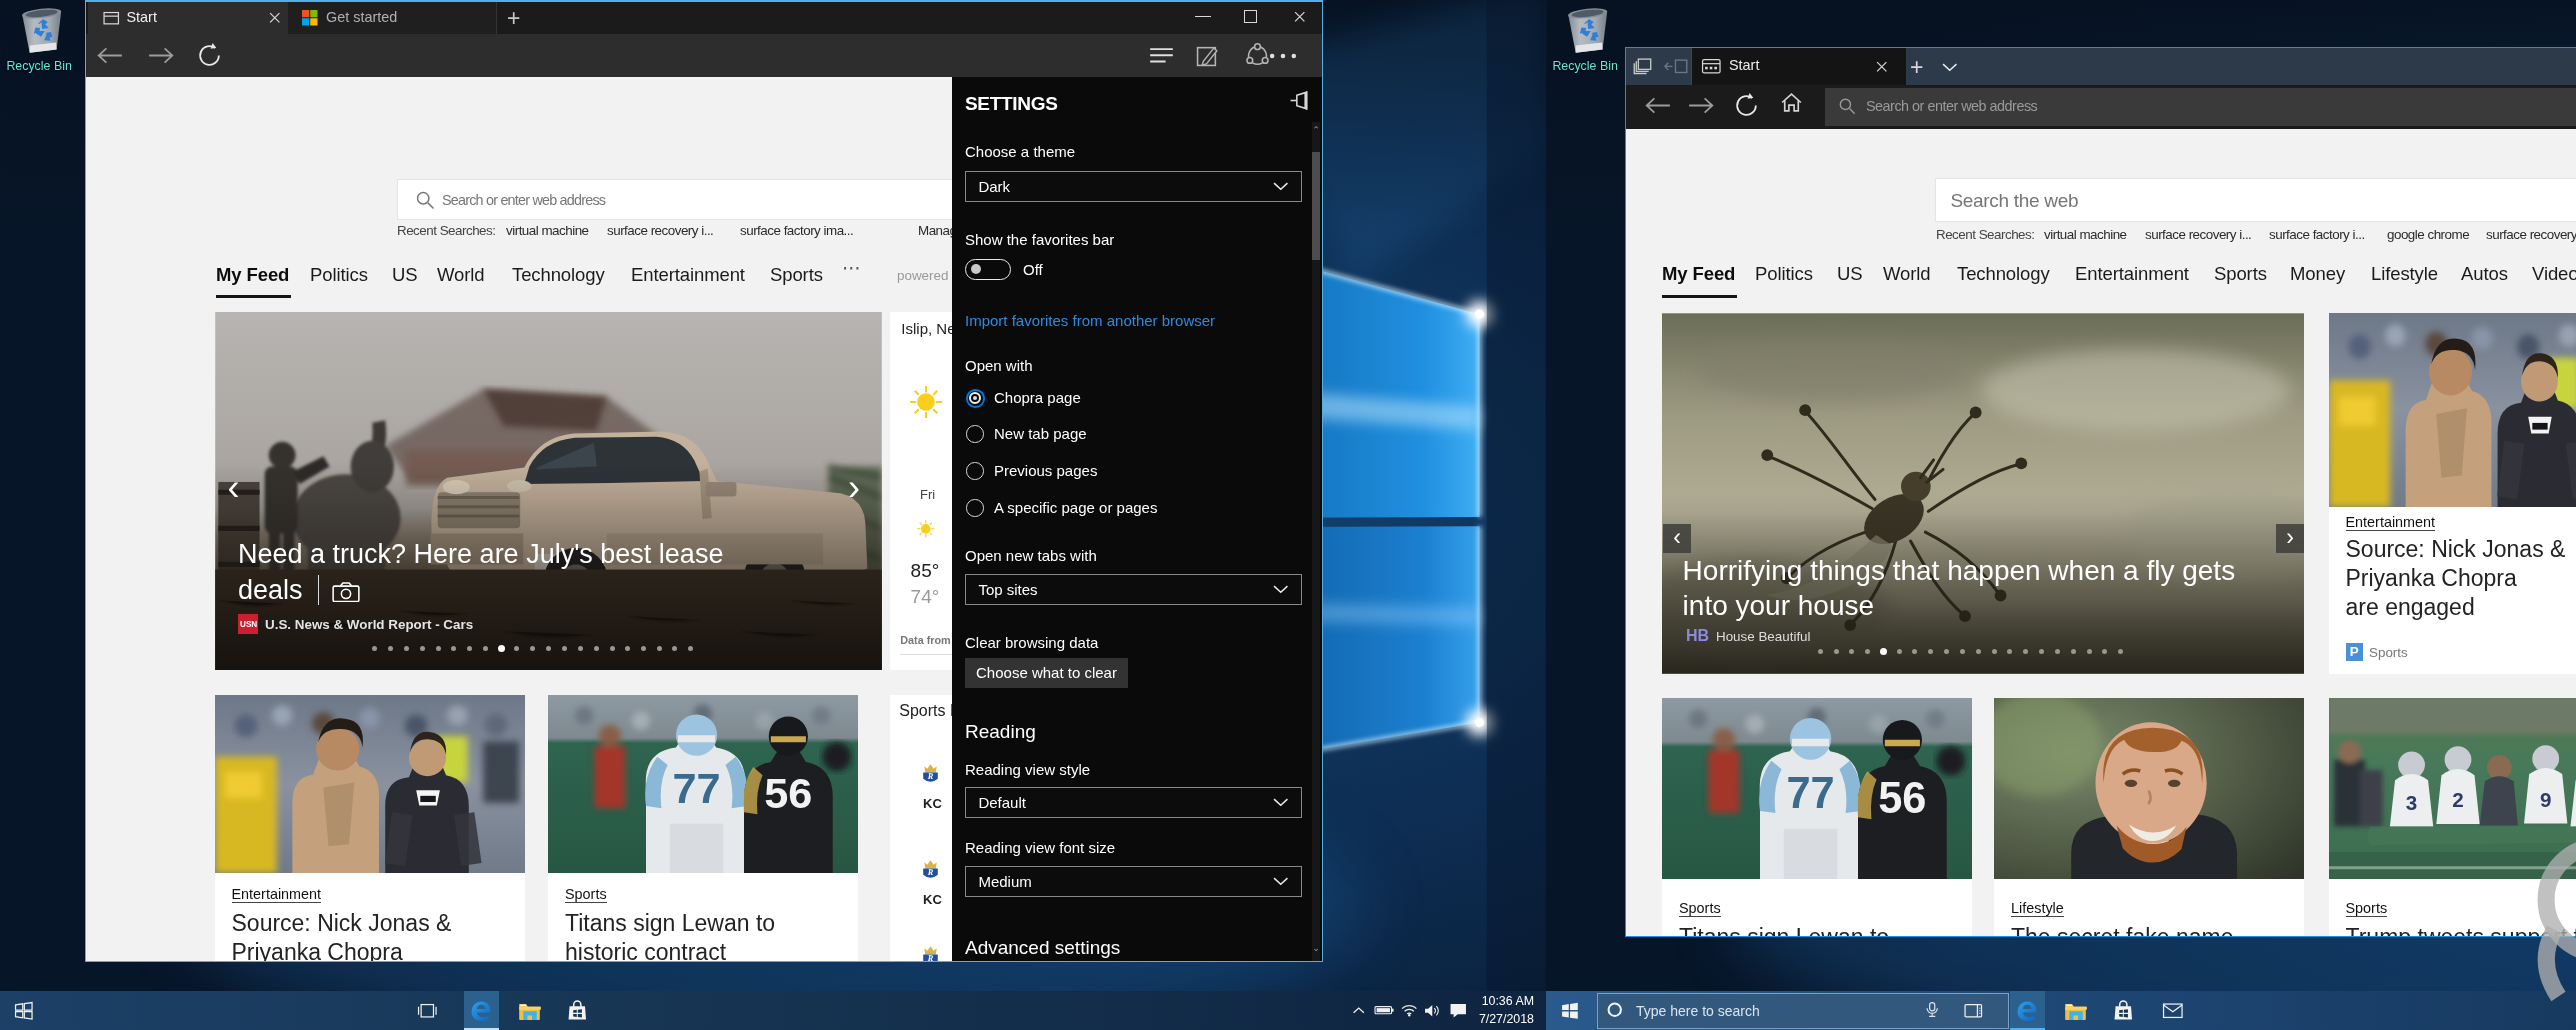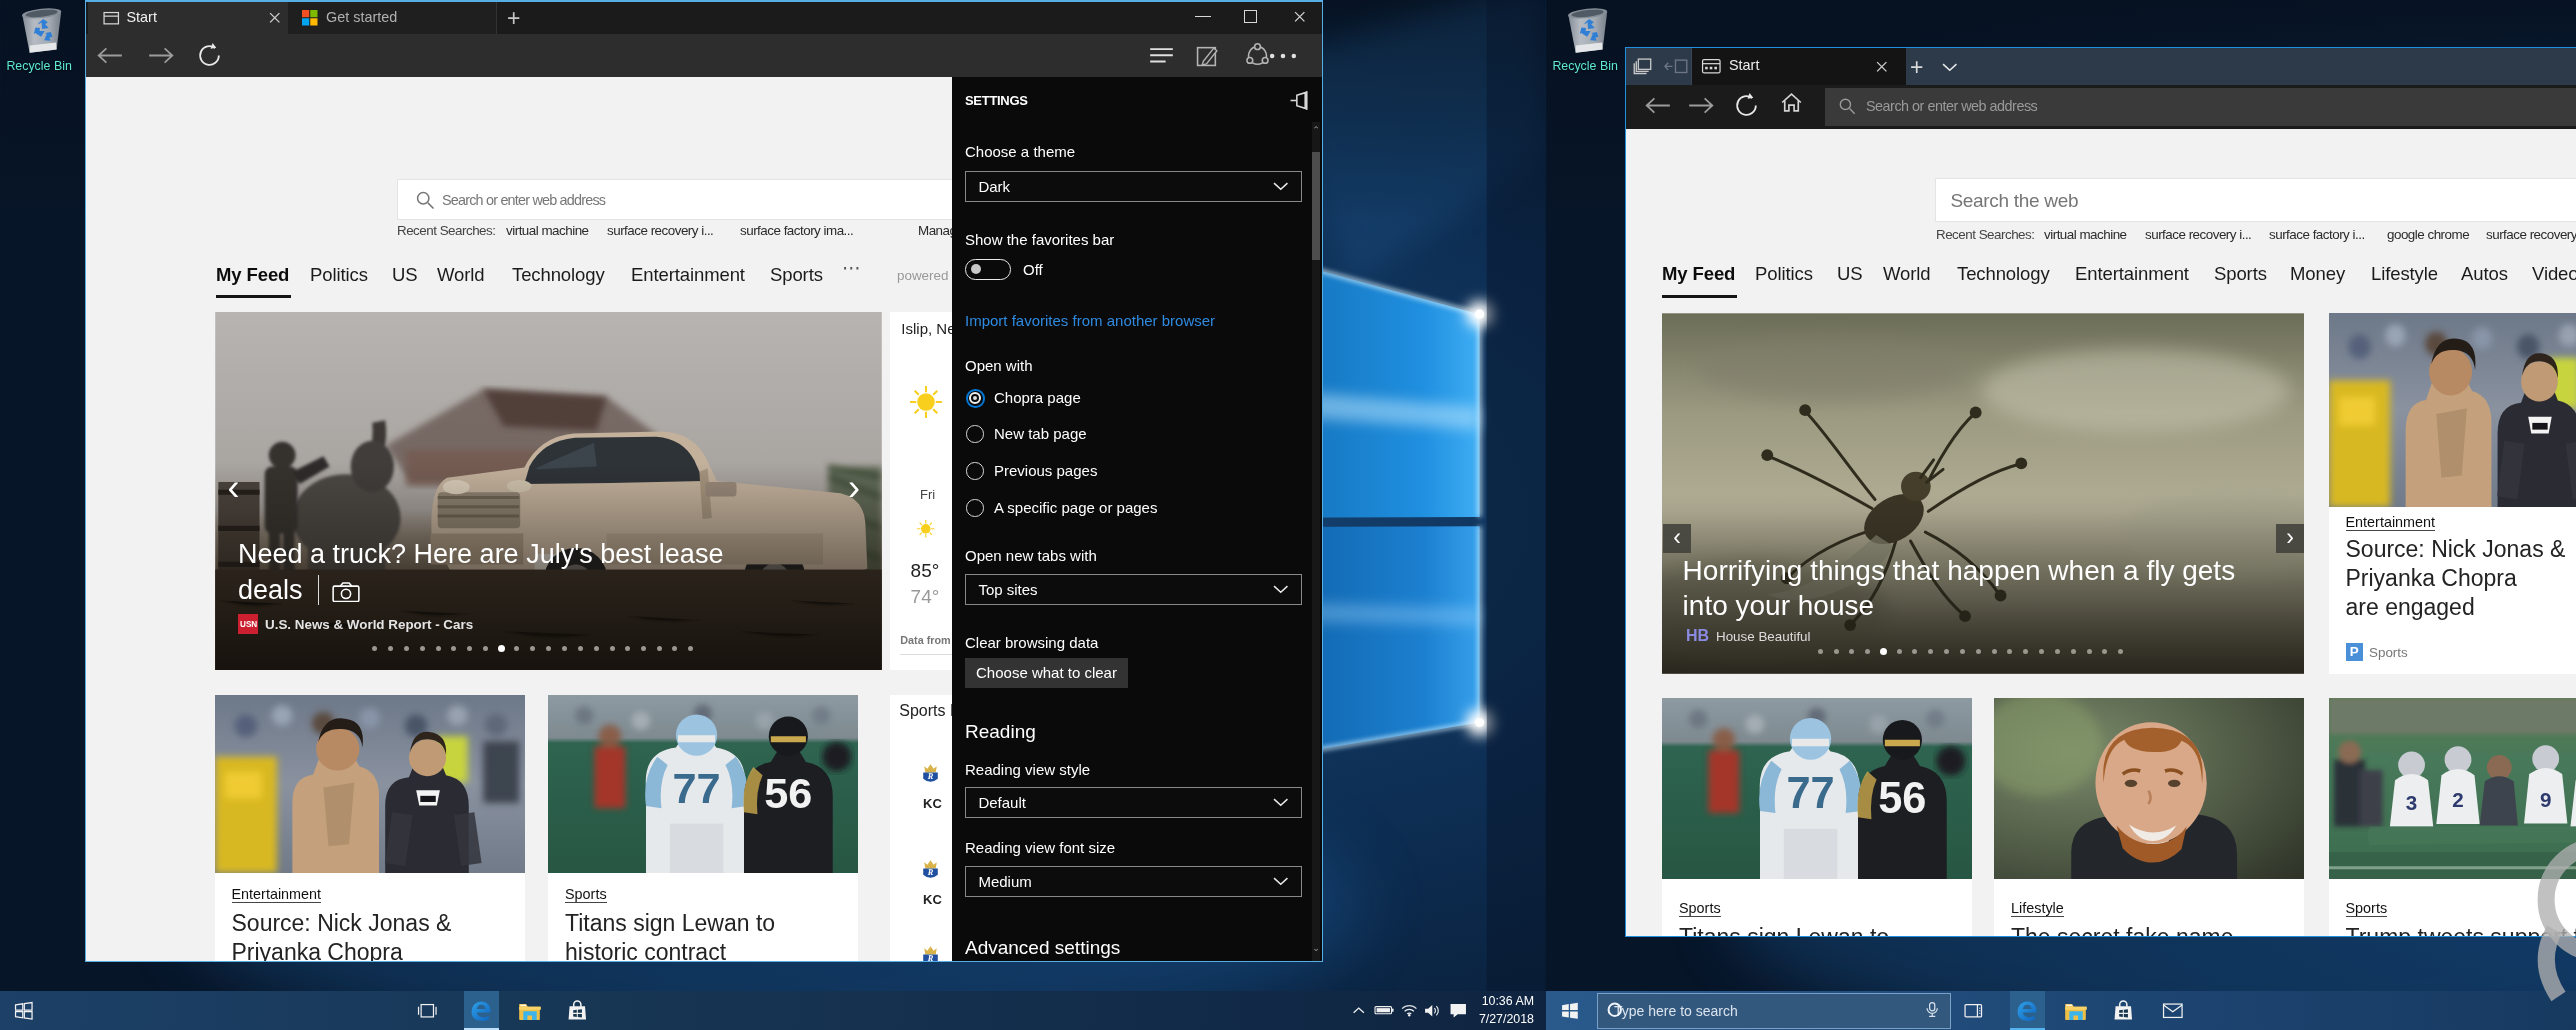--- a/index.html
+++ b/index.html
@@ -386,21 +386,21 @@
               <text x="22" y="34" font-size="16" font-weight="bold" fill="#fff" text-anchor="middle" font-family="Liberation Serif,serif" font-style="italic">R</text>
             </svg></div>
   <div class="a" style="left:33px;top:197px;font-size:13px;font-weight:bold;color:#222">KC</div>
   <div class="a" style="left:29px;top:248px"><svg width="23" height="25" viewBox="0 0 44 48">
               <path d="M10 10 l6 5 6 -9 6 9 6 -5 -2 12 h-20 z" fill="#d8b34a"></path>
               <path d="M8 22 h28 v12 q-14 12 -28 0 z" fill="#1f4f9e"></path>
               <text x="22" y="34" font-size="16" font-weight="bold" fill="#fff" text-anchor="middle" font-family="Liberation Serif,serif" font-style="italic">R</text>
             </svg></div>
  </div>
 <div class="a" style="left:866px;top:0;width:370px;height:884px;background:#0a0a0a">
- <div class="a" style="left:13px;top:15.5px;font-size:13px;font-weight:bold;color:#fff;letter-spacing:-0.3px">SETTINGS</div>
+ <div class="a" style="left:13px;top:15.5px;font-size:19px;font-weight:bold;color:#fff;letter-spacing:-0.3px">SETTINGS</div>
  <div class="a" style="left:337px;top:12.4px"><svg width="23" height="23" viewBox="0 0 44 44">
               <g fill="none" stroke="#d8d8d8" stroke-width="3">
                 <path d="M3 22 H15"></path>
                 <path d="M15 12 L31 7 V37 L15 32 Z"></path>
                 <path d="M34 4 V40"></path>
               </g>
             </svg></div>
  <div class="a" style="left:360px;top:45px;width:8.2px;height:839px;background:#171717"></div>
  <div class="a" style="left:360px;top:47px;width:8.2px;text-align:center;color:#9a9a9a;font-size:9.3px">⌃</div>
  <div class="a" style="left:360px;top:75px;width:8.2px;height:108px;background:#4d4d4d"></div>
@@ -896,21 +896,21 @@
 </div>
 <div class="a" style="left:0;top:991px;width:1546px;height:39px;background:linear-gradient(90deg,#2a5a8c,#1f4876 32%,#173a61 65%,#112c4d)">
 <div class="a" style="left:14.4px;top:9.8px"><svg width="19.6" height="19.6" viewBox="0 0 38 38">
           <g fill="#f2f2f2">
             <path d="M4 8 L17 6 V17.5 H4 Z"></path>
             <path d="M19.5 5.6 L34.5 3.4 V17.5 H19.5 Z"></path>
             <path d="M4 20.5 H17 V32 L4 30 Z"></path>
             <path d="M19.5 20.5 H34.5 V34.6 L19.5 32.4 Z"></path>
           </g>
         </svg></div>
-<div class="a" style="left:51px;top:1.5px;width:354px;height:36px;background:#33587e;border:0.5px solid #7aa0c8;color:#dbe4ee;font-size:14px;line-height:35px;padding-left:16px">Type here to search</div>
+<div class="a" style="left:51px;top:1.5px;width:412px;height:36px;background:#33587e;border:0.5px solid #7aa0c8;color:#dbe4ee;font-size:14px;line-height:35px;padding-left:38px">Type here to search</div>
 <div class="a" style="left:60px;top:10.3px"><svg width="17.5" height="17.5" viewBox="0 0 34 34">
           <circle cx="17" cy="17" r="12" fill="none" stroke="#eef4fa" stroke-width="4"></circle>
         </svg></div>
 <div class="a" style="left:379px;top:10.3px"><svg width="14.4" height="17.5" viewBox="0 0 28 34">
           <g fill="none" stroke="#d8e2ec" stroke-width="2.4">
             <rect x="9" y="3" width="10" height="16" rx="5"></rect>
             <path d="M4 14 a10 10 0 0 0 20 0 M14 24 v6 M8 30 h12"></path>
           </g>
         </svg></div>
 <div class="a" style="left:417px;top:10.8px"><svg width="20.6" height="17.5" viewBox="0 0 40 34">

